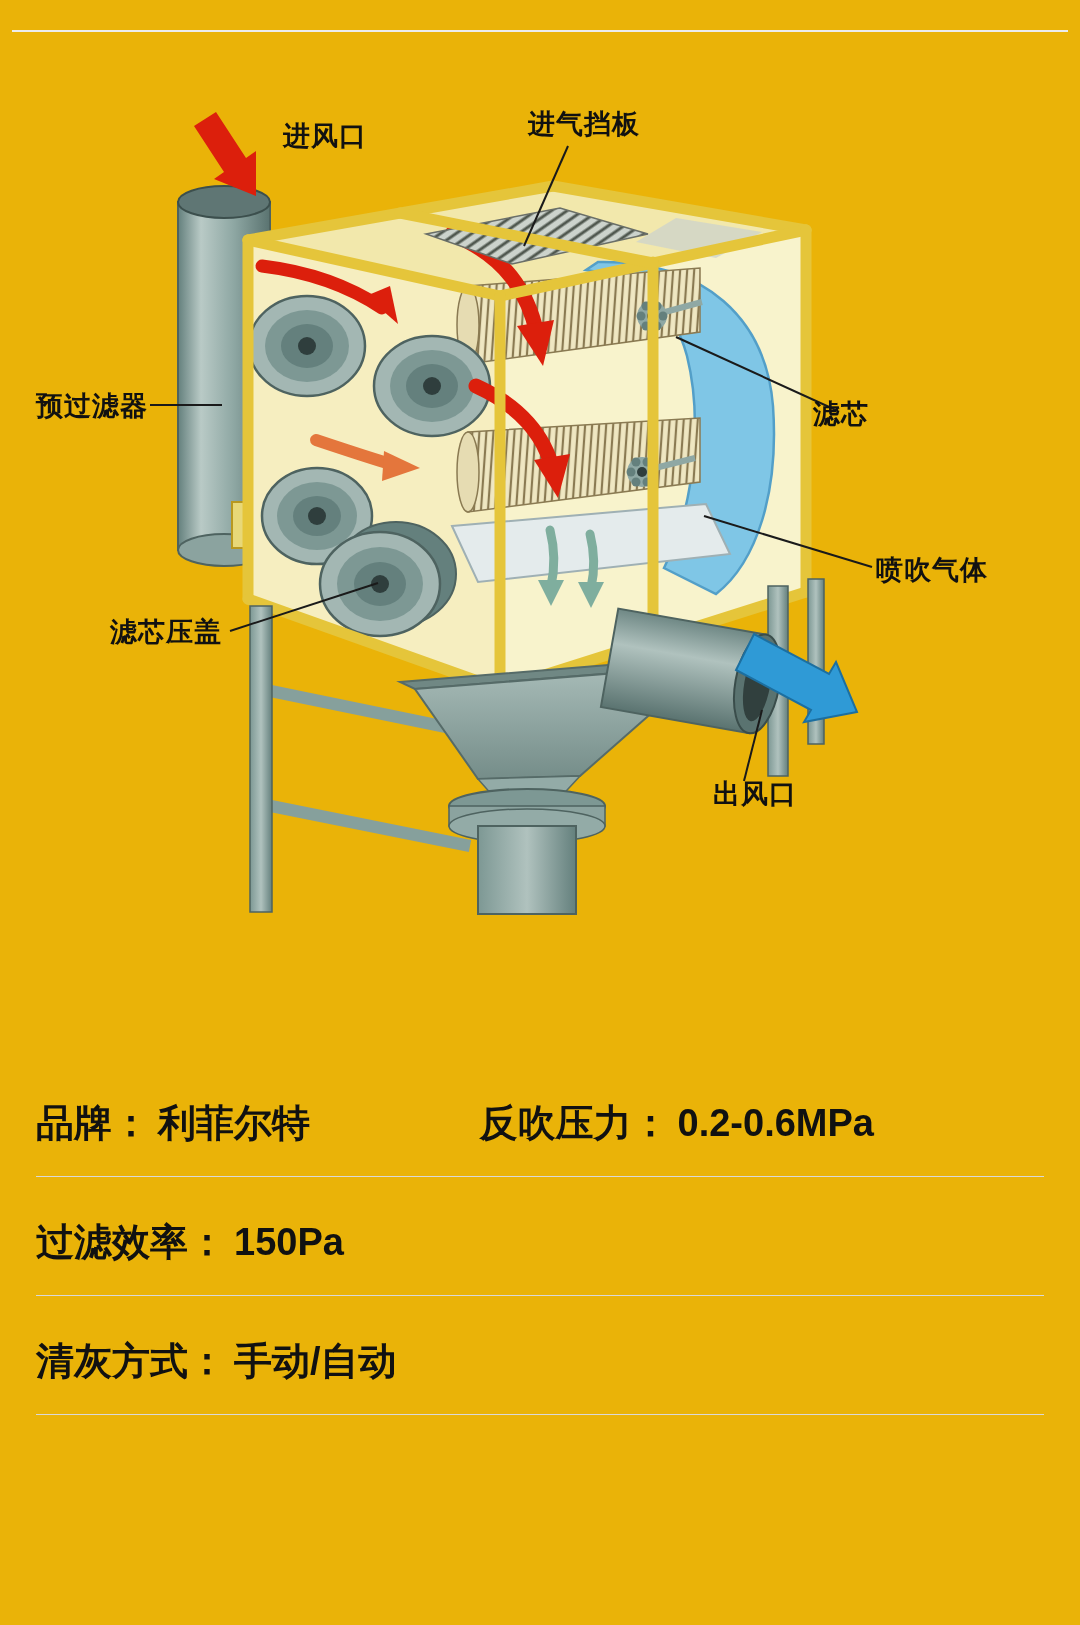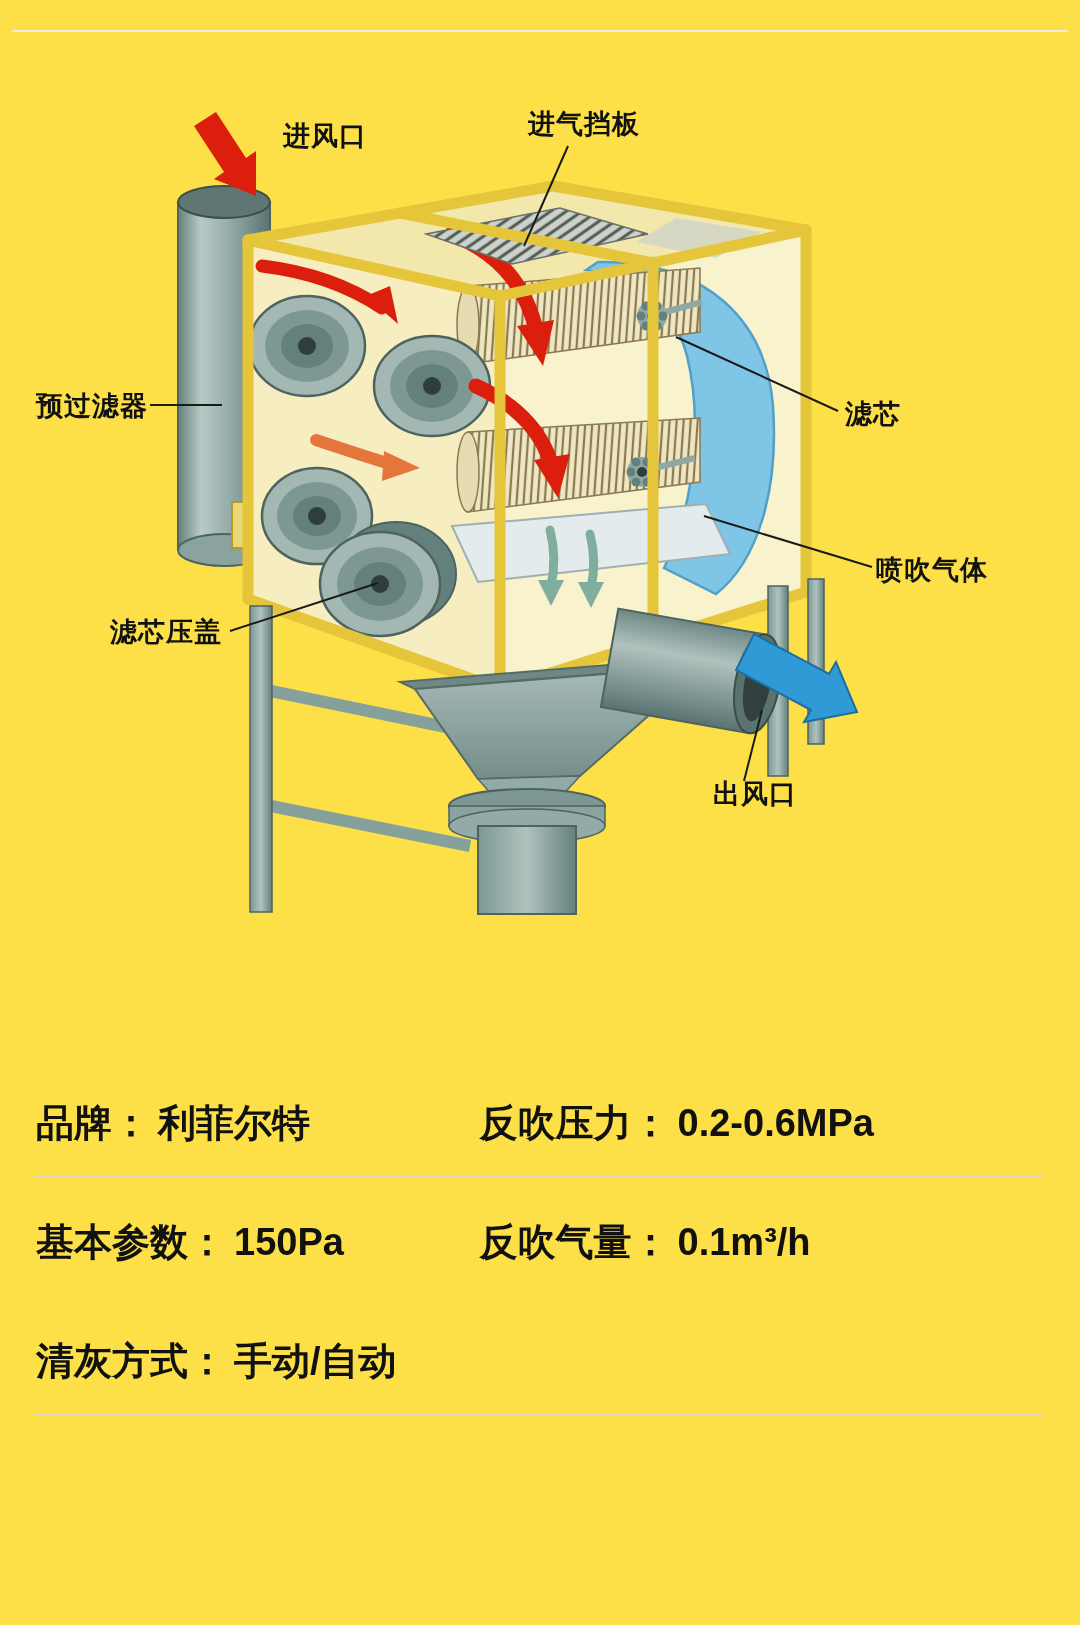--- a/index.html
+++ b/index.html
@@ -1,19 +1,19 @@
 <!DOCTYPE html>
 <html><head>
 <meta charset="utf-8">
 <style>
   html,body{margin:0;padding:0;background:#ffffff;}
   .page{
     position:relative;
     width:1080px;height:1625px;
-    background:#fde047;
+    background:#eab308;
     font-family:"Liberation Sans","DejaVu Sans",sans-serif;
     overflow:hidden;
   }
   .top-divider{
     position:absolute;top:30px;left:12px;right:12px;
     border-top:2px solid #ececec;
   }
   
   .diagram{
     position:absolute;top:34px;left:0;
@@ -242,21 +242,21 @@
         <line x1="838" y1="377" x2="676" y2="303"></line>
         <line x1="872" y1="533" x2="704" y2="482"></line>
         <line x1="230" y1="597" x2="378" y2="549"></line>
         <line x1="744" y1="747" x2="762" y2="676"></line>
       </g>
     </svg>
 
     <div class="dlabel" style="left:283px;top:84px">进风口</div>
     <div class="dlabel" style="left:528px;top:72px">进气挡板</div>
     <div class="dlabel" style="left:36px;top:354px">预过滤器</div>
-    <div class="dlabel" style="left:845px;top:362px">滤芯</div>
+    <div class="dlabel" style="left:813px;top:362px">滤芯</div>
     <div class="dlabel" style="left:876px;top:518px">喷吹气体</div>
     <div class="dlabel" style="left:110px;top:580px">滤芯压盖</div>
     <div class="dlabel" style="left:713px;top:742px">出风口</div>
   </div>
 
 
   <div class="params">
 
     <div class="param-row">
       <div class="param-cell left">
@@ -264,26 +264,22 @@
         <span class="pvalue">利菲尔特</span>
       </div>
       <div class="param-cell right">
         <span class="plabel">反吹压力：</span>
         <span class="pvalue">0.2-0.6MPa</span>
       </div>
     </div>
 
     <div class="param-row">
       <div class="param-cell left">
-        <span class="plabel">基本参数：</span>
+        <span class="plabel">过滤效率：</span>
         <span class="pvalue">150Pa</span>
-      </div>
-      <div class="param-cell right">
-        <span class="plabel">反吹气量：</span>
-        <span class="pvalue">0.1m³/h</span>
       </div>
     </div>
 
 
     <div class="param-row">
       <div class="param-cell left">
         <span class="plabel">清灰方式：</span>
         <span class="pvalue">手动/自动</span>
       </div>
     </div>

